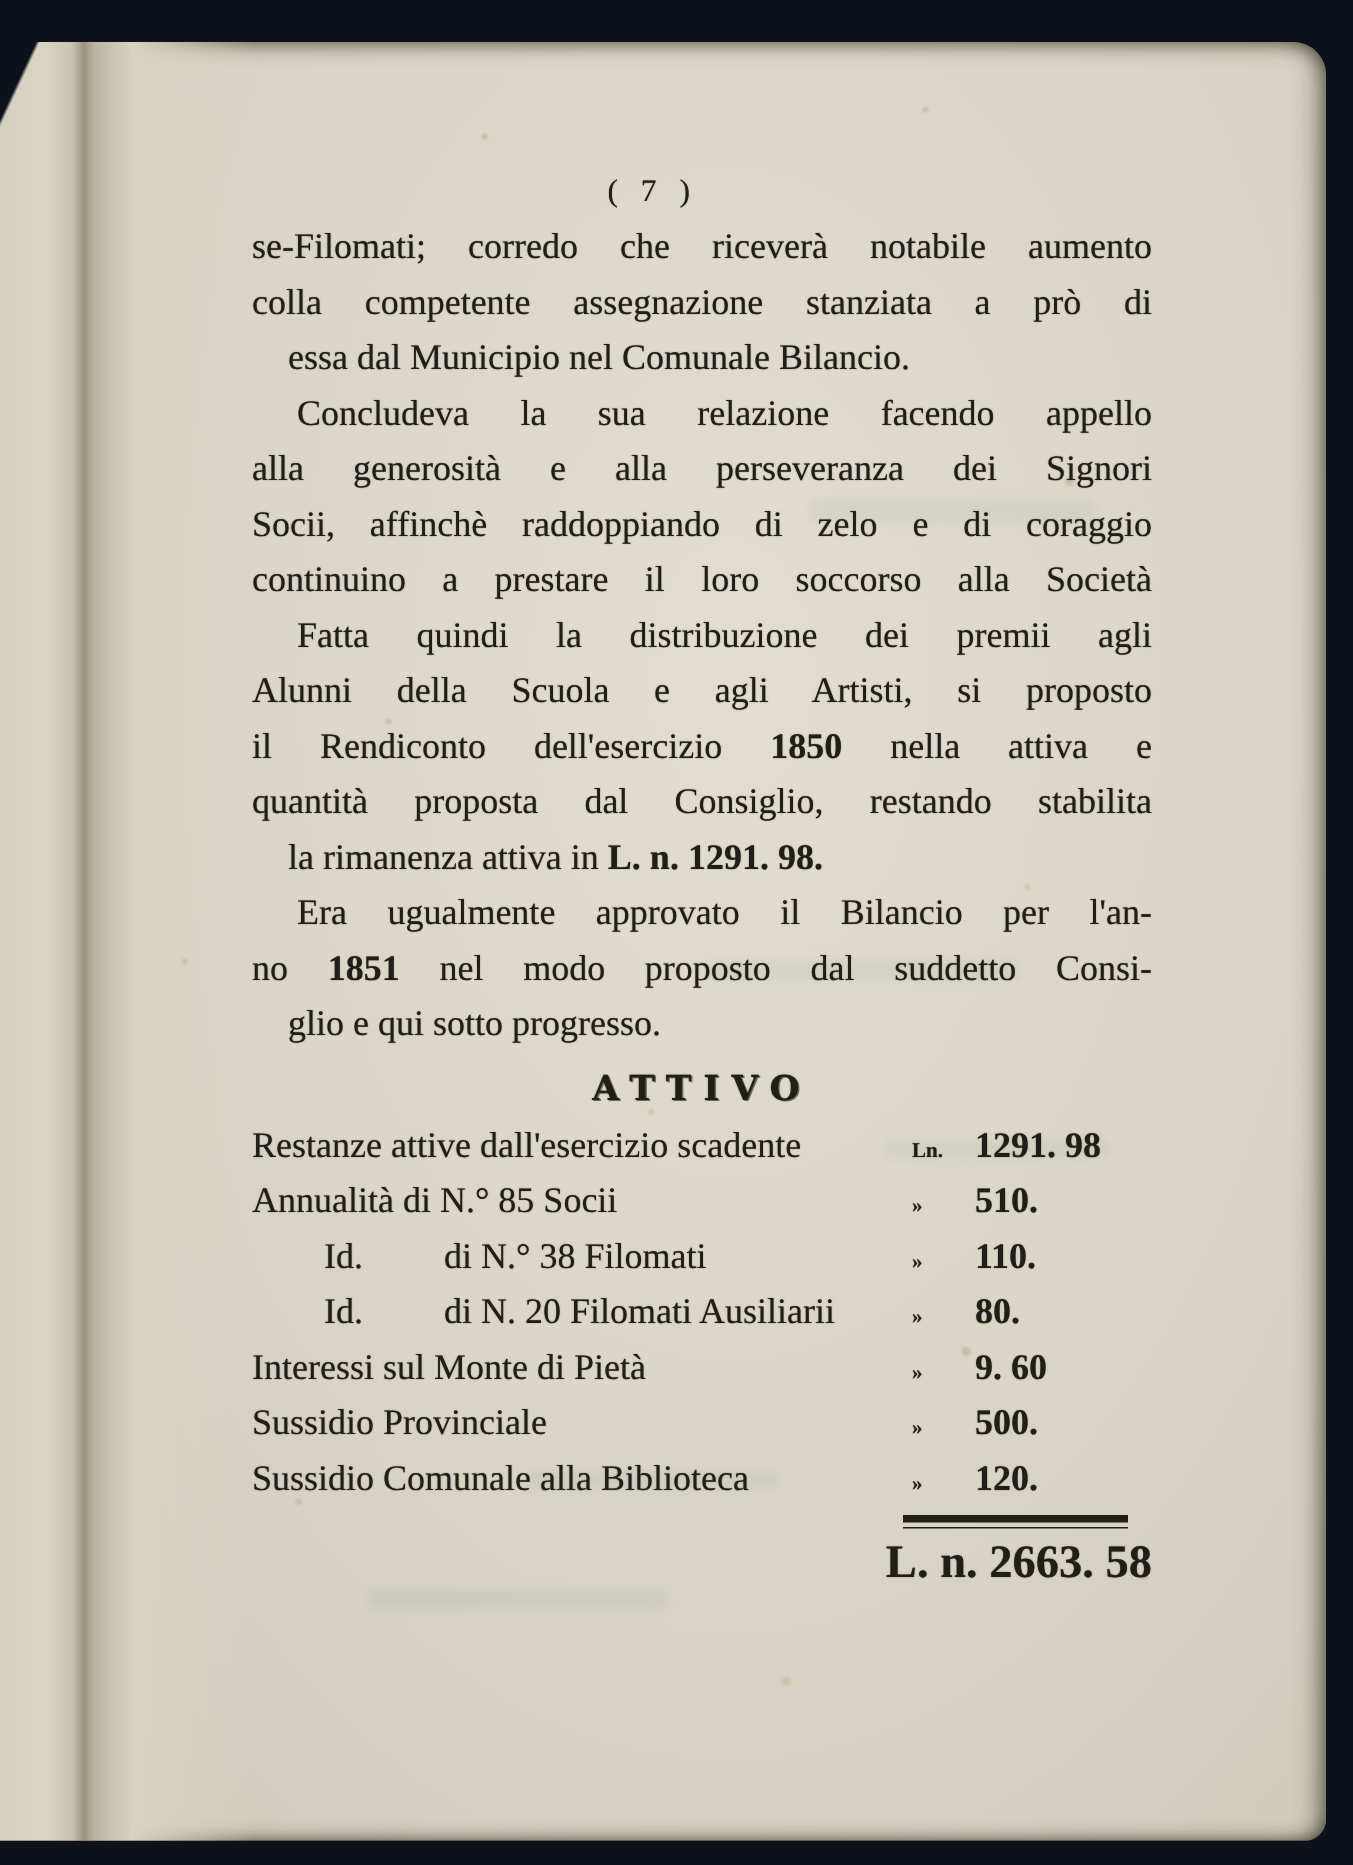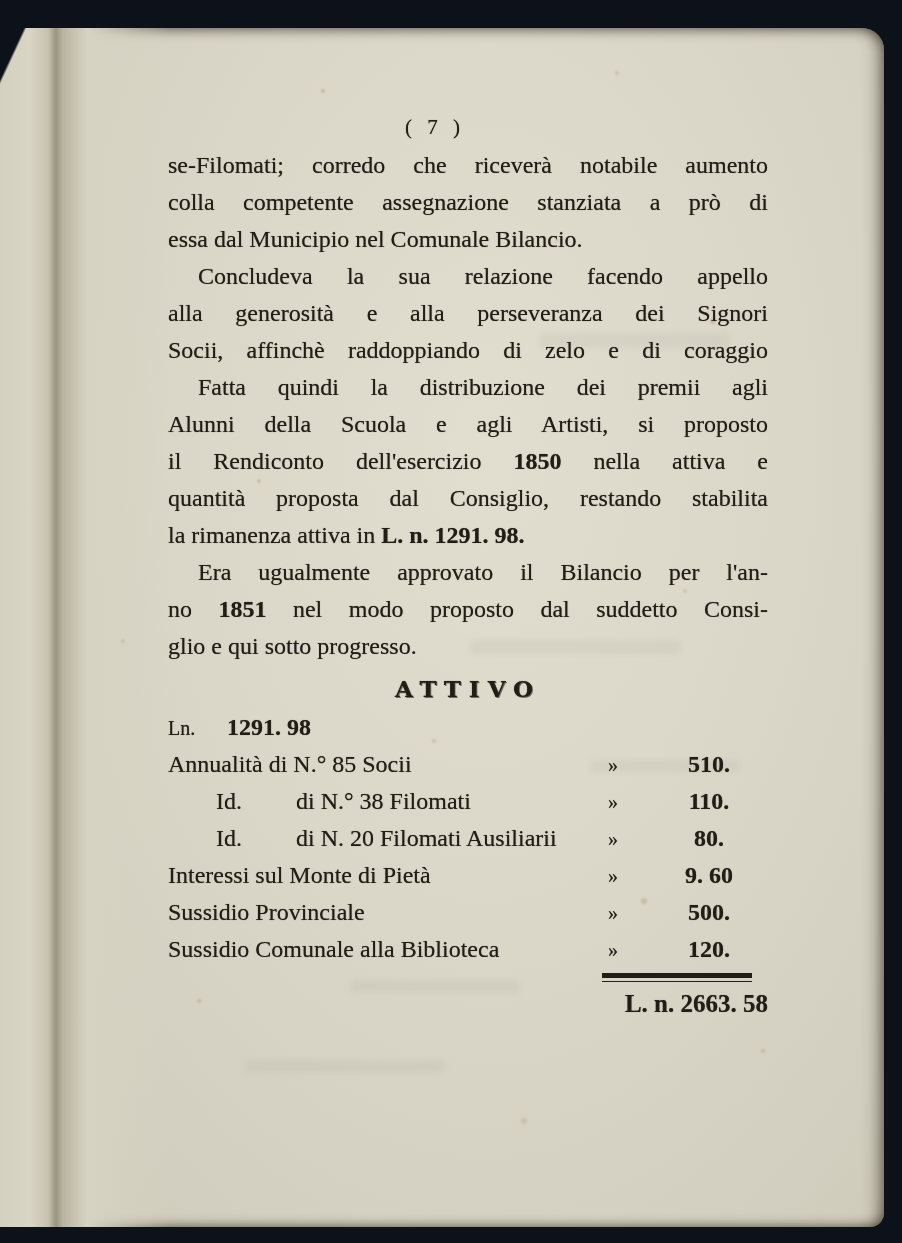--- a/index.html
+++ b/index.html
@@ -99,20 +99,21 @@
   }
   .ln {
     height: 37px;
     line-height: 37px;
     text-align: justify;
     text-align-last: justify;
     white-space: nowrap;
   }
   .ln.last {
     text-align-last: left;
+    margin-left: 24px;
   }
   .ln.ind {
     text-indent: 30px;
   }
   .b { font-weight: bold; }
 
   .attivo {
     margin: 0;
     height: 44px;
     line-height: 48px;
@@ -131,38 +132,39 @@
     line-height: 37px;
   }
   .tlabel {
     white-space: pre;
     flex: 1 1 auto;
     overflow: hidden;
   }
   .tunit {
     flex: 0 0 42px;
     text-align: left;
-    font-size: 20px;
+    font-size: 14px;
+    font-weight: bold;
   }
   .tval {
     flex: 0 0 118px;
-    text-align: center;
+    text-align: left;
     font-weight: bold;
   }
   .total-rule {
     width: 150px;
     height: 3px;
     margin: 5px 16px 3px auto;
     border-top: 5px solid #211d17;
     border-bottom: 1px solid #211d17;
   }
   .total {
     text-align: right;
     font-weight: bold;
-    font-size: 25px;
+    font-size: 31px;
     height: 38px;
     line-height: 38px;
   }
 </style>
 </head>
 <body>
 
 <div class="page">
   <div class="edge-strip"></div>
   <div class="corner-tl"></div>
@@ -180,40 +182,42 @@
     <div>
       <div class="ln">se-Filomati; corredo che riceverà notabile aumento</div>
       <div class="ln">colla competente assegnazione stanziata a prò di</div>
       <div class="ln last">essa dal Municipio nel Comunale Bilancio.</div>
     </div>
 
     <div>
       <div class="ln ind">Concludeva la sua relazione facendo appello</div>
       <div class="ln">alla generosità e alla perseveranza dei Signori</div>
       <div class="ln">Socii, affinchè raddoppiando di zelo e di coraggio</div>
+      <div class="ln">continuino a prestare il loro soccorso alla Società</div>
     </div>
 
     <div>
       <div class="ln ind">Fatta quindi la distribuzione dei premii agli</div>
       <div class="ln">Alunni della Scuola e agli Artisti, si proposto</div>
       <div class="ln"><span>il Rendiconto dell'esercizio </span><span class="b">1850</span><span> nella attiva e</span></div>
       <div class="ln">quantità proposta dal Consiglio, restando stabilita</div>
       <div class="ln last"><span>la rimanenza attiva in </span><span class="b">L. n. 1291. 98.</span><span></span></div>
     </div>
 
     <div>
       <div class="ln ind">Era ugualmente approvato il Bilancio per l'an-</div>
       <div class="ln"><span>no </span><span class="b">1851</span><span> nel modo proposto dal suddetto Consi-</span></div>
       <div class="ln last">glio e qui sotto progresso.</div>
     </div>
 
     <h2 class="attivo">ATTIVO</h2>
 
     <div>
       <div class="trow">
+        <span class="tlabel">Restanze attive dall'esercizio scadente</span>
         <span class="tunit">Ln.</span>
         <span class="tval">1291. 98</span>
       </div>
       <div class="trow">
         <span class="tlabel">Annualità di N.° 85 Socii</span>
         <span class="tunit">»</span>
         <span class="tval">510.</span>
       </div>
       <div class="trow">
         <span class="tlabel">        Id.         di N.° 38 Filomati</span>

